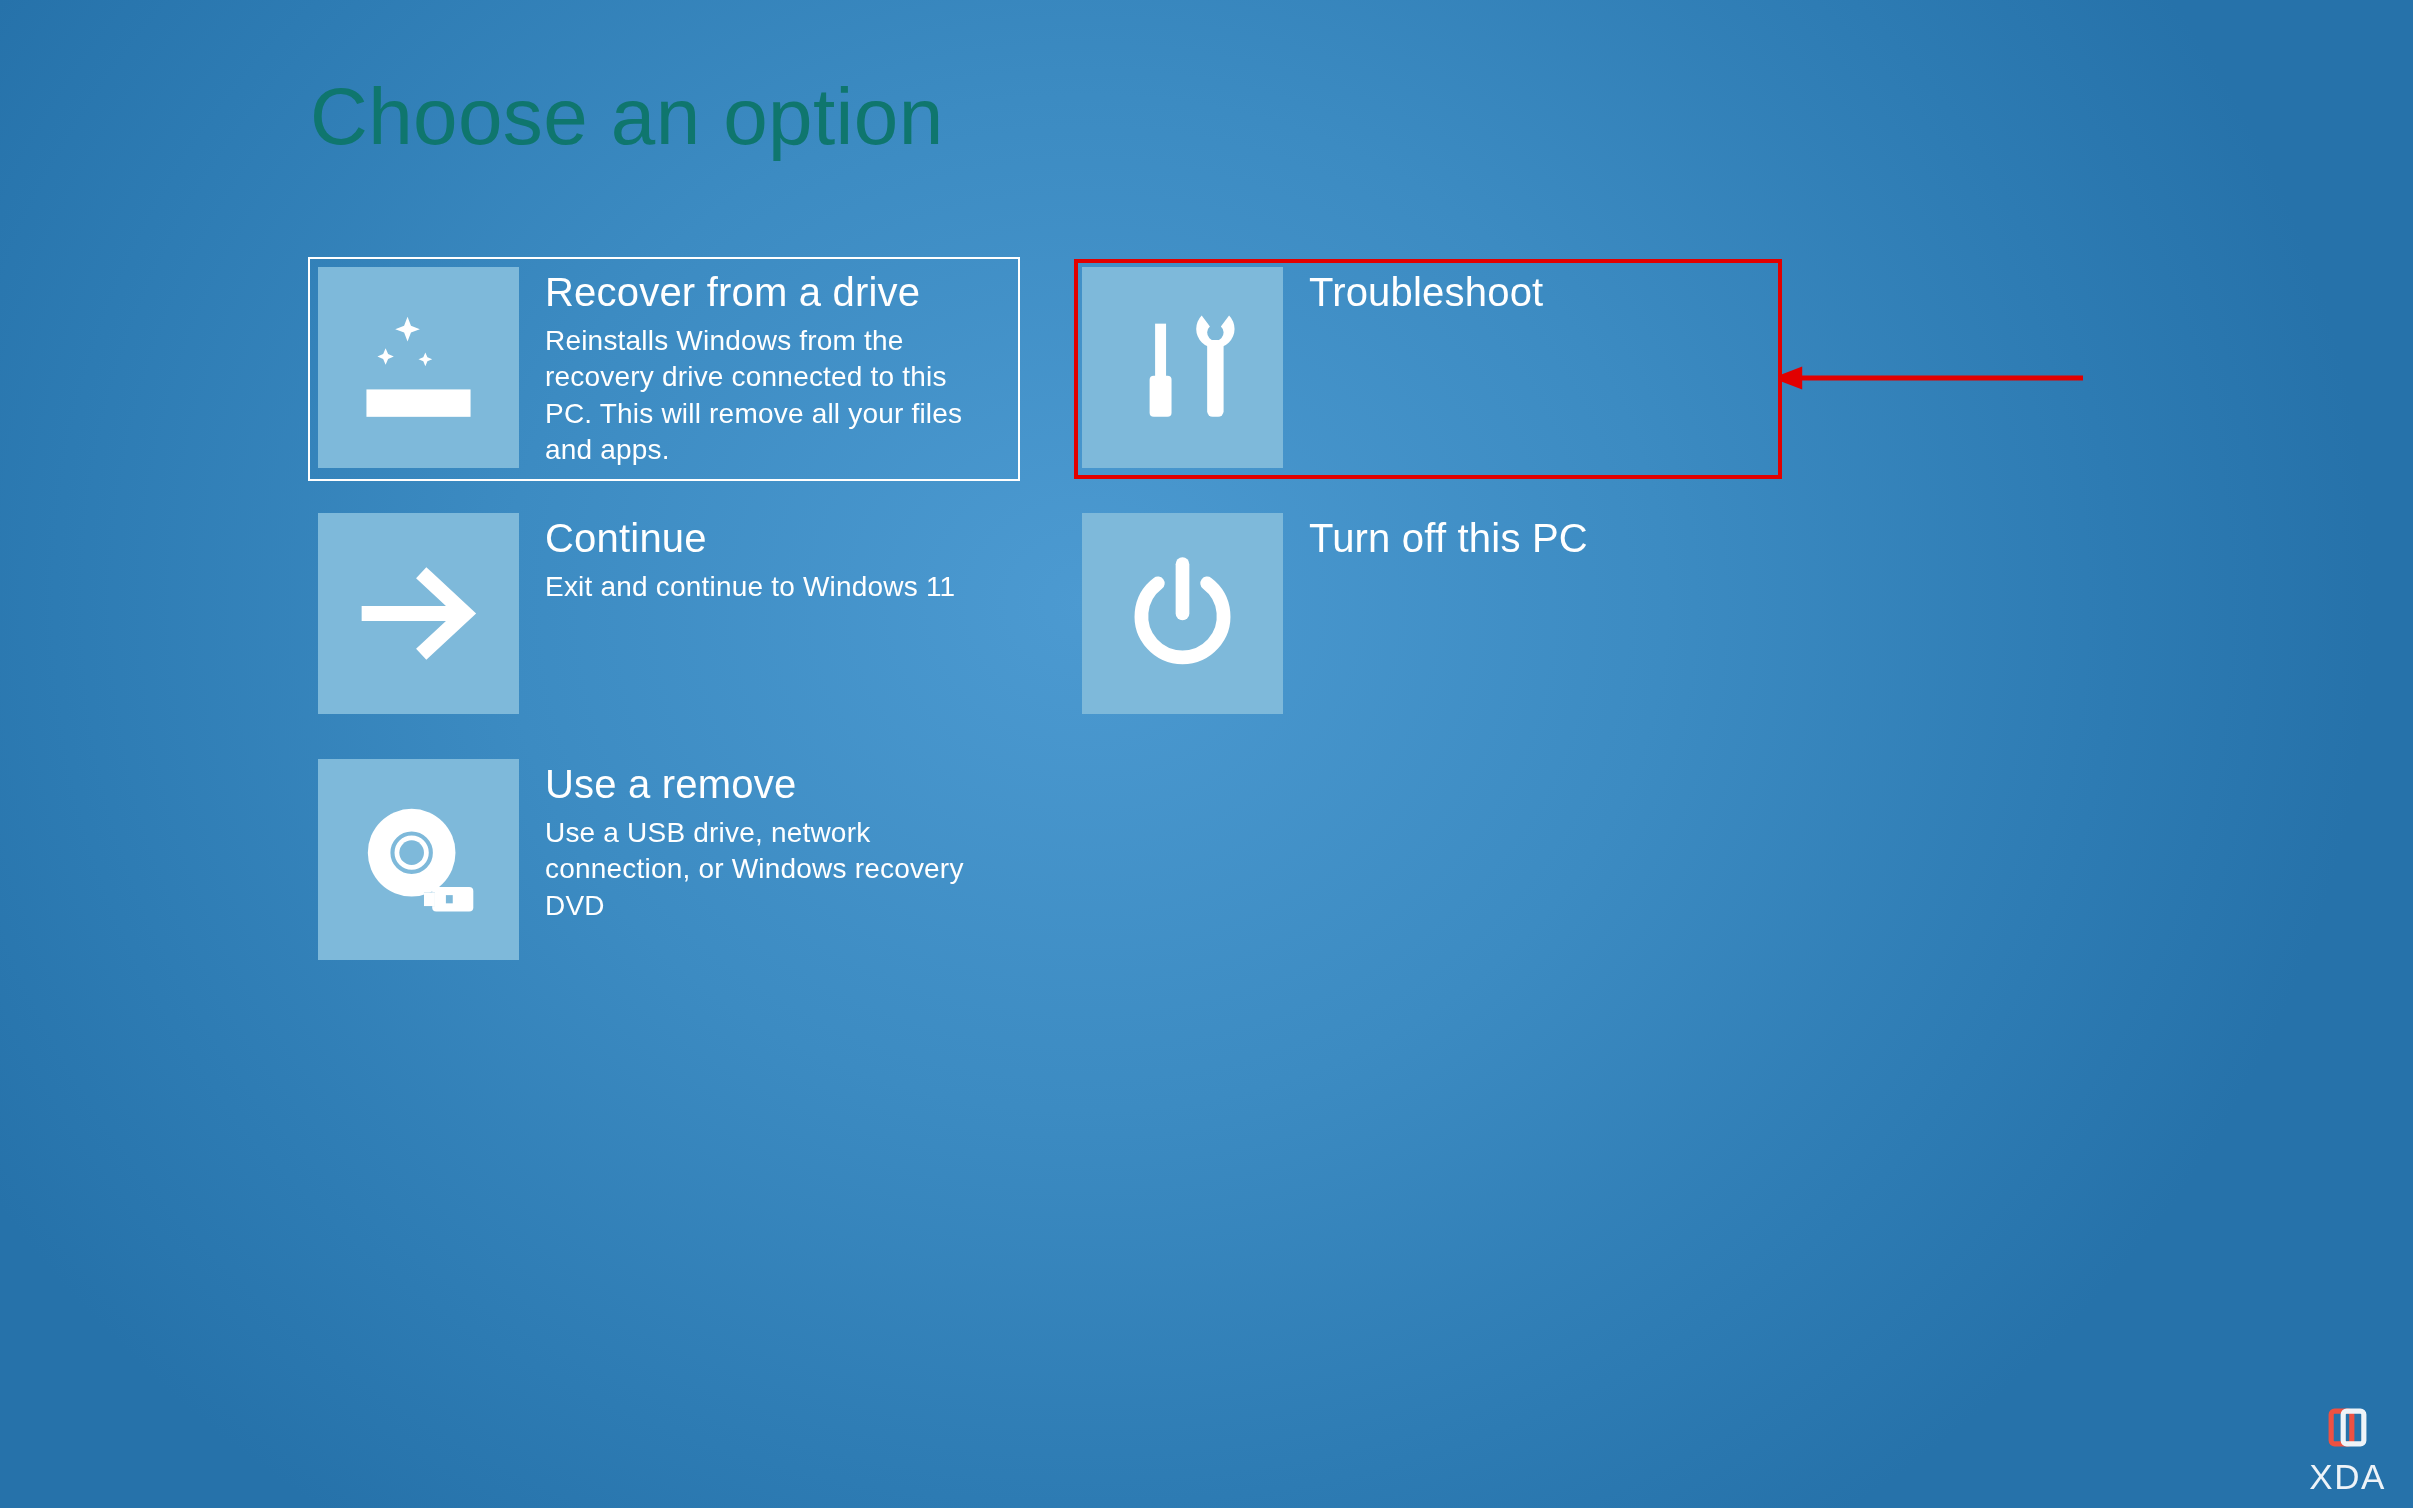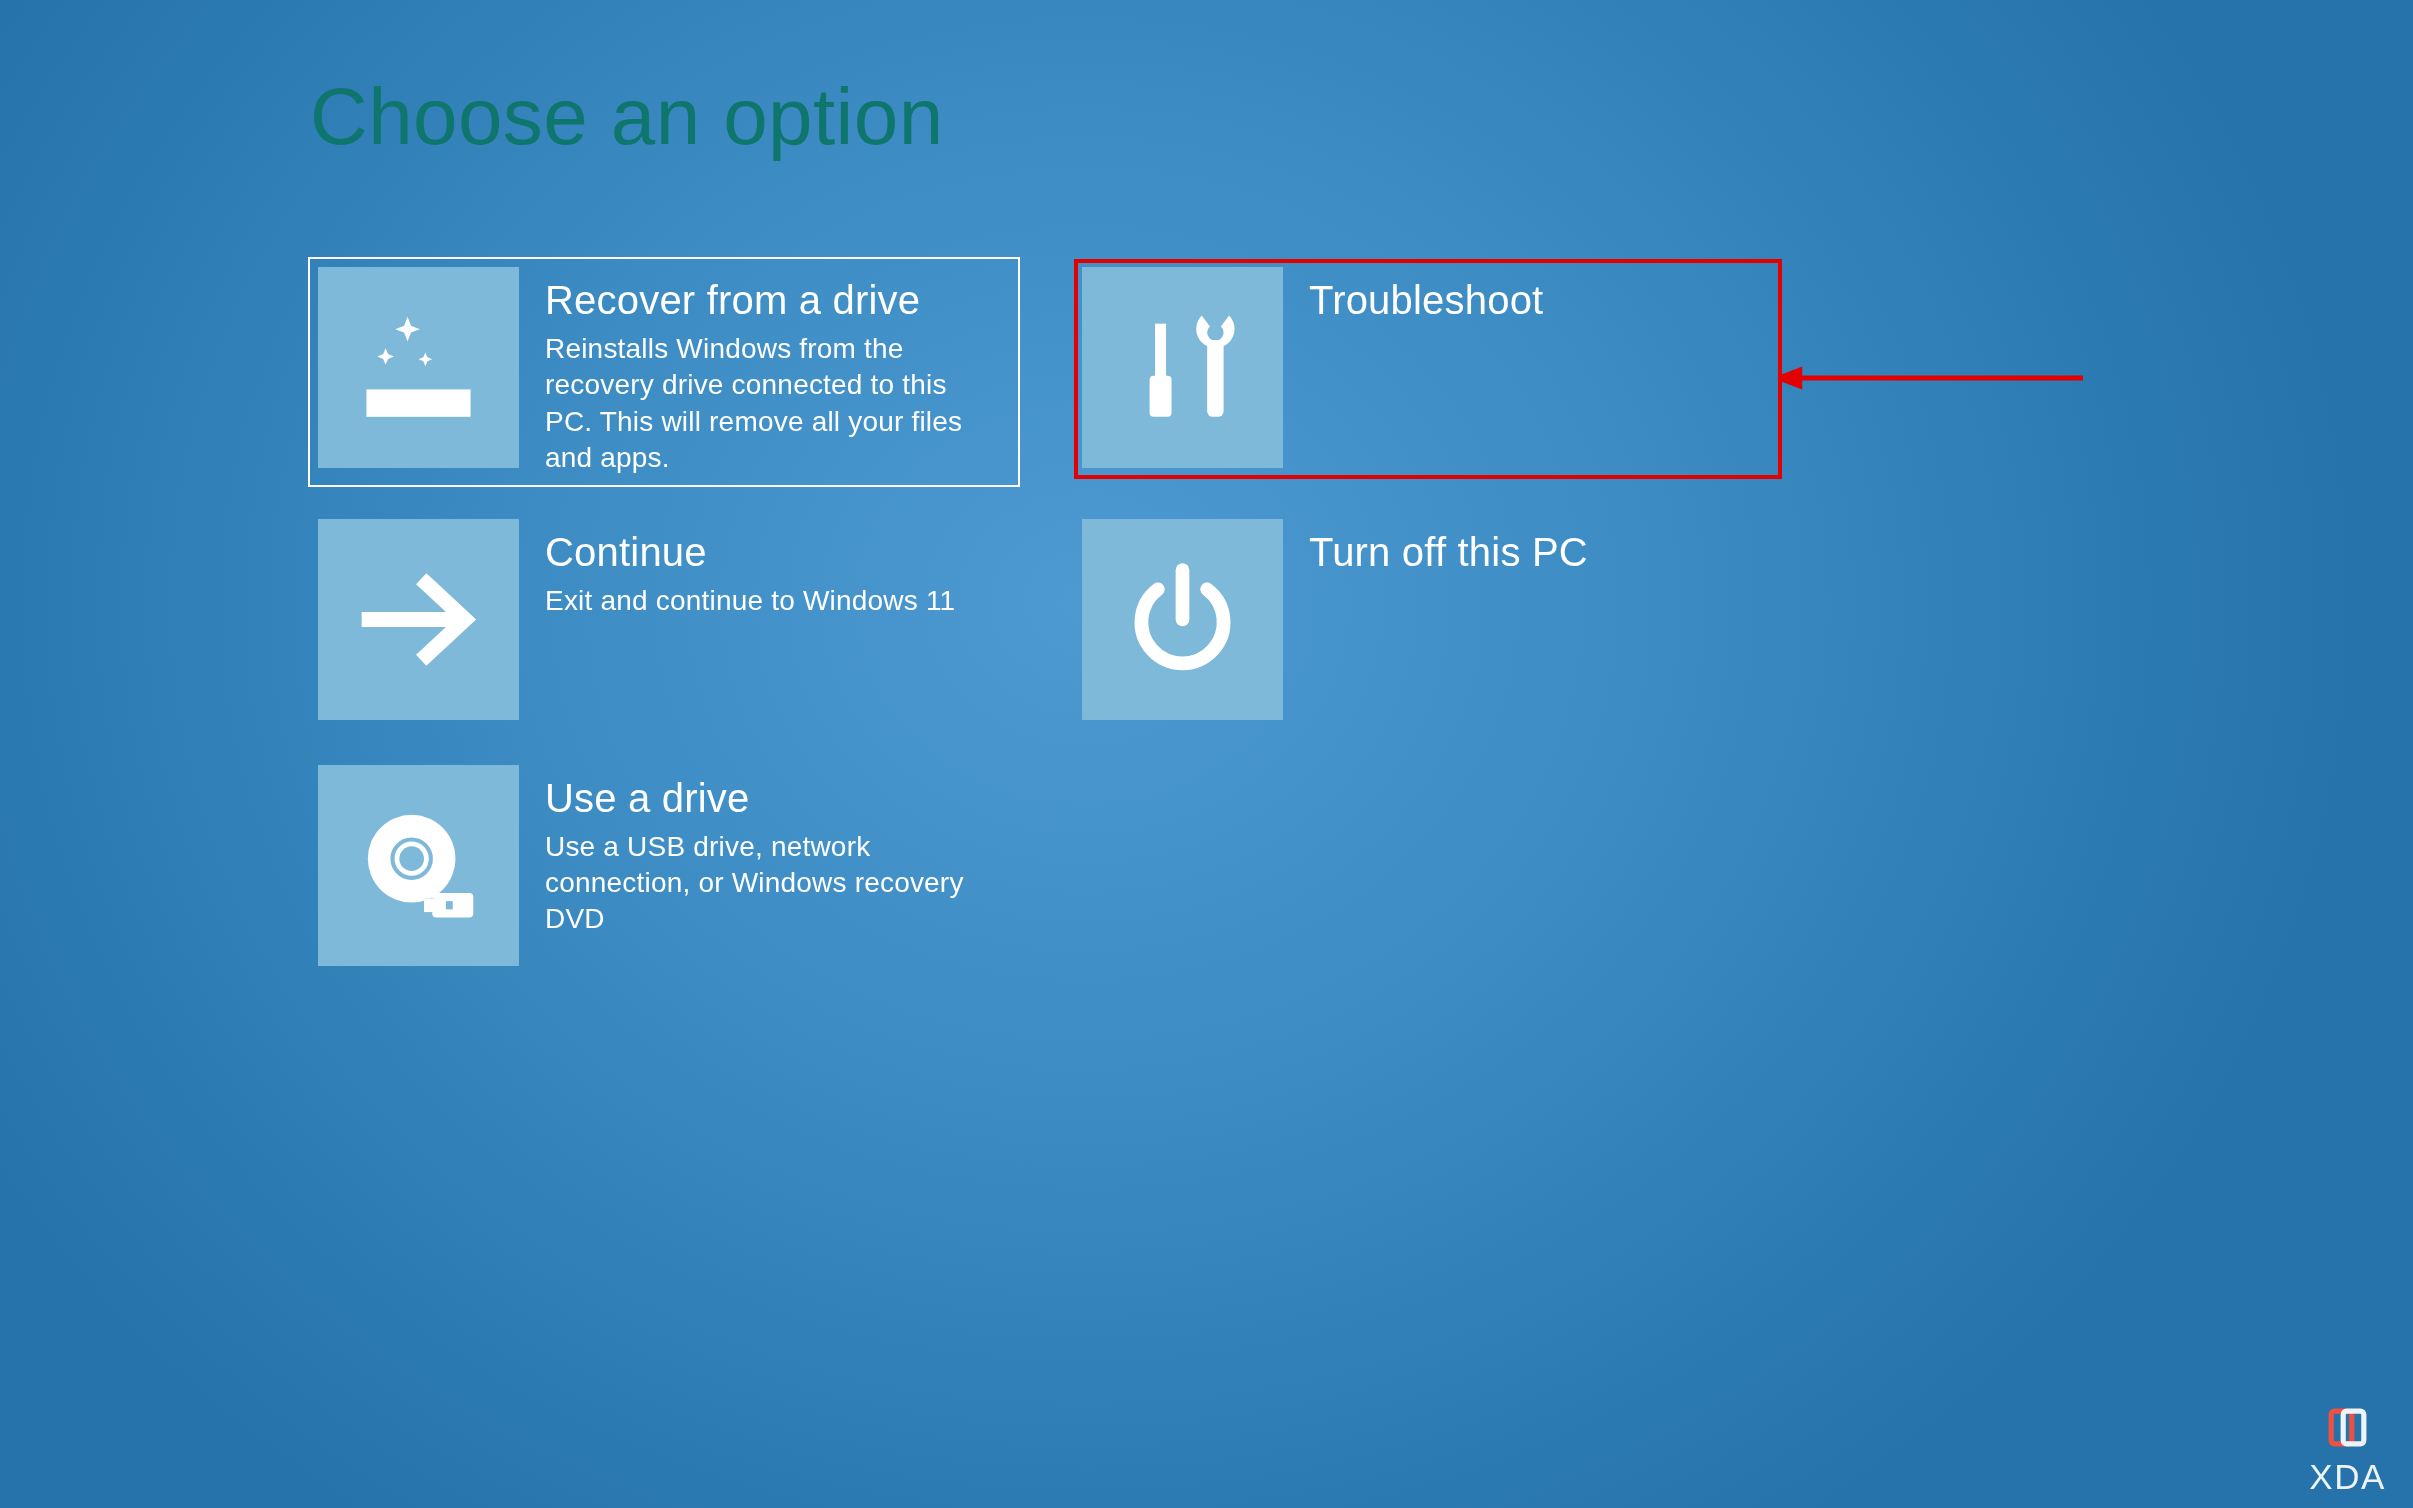--- a/index.html
+++ b/index.html
@@ -65,21 +65,20 @@
     padding: 3.2px 0 0 26px;
     max-width: 451px;
   }
   .tile-title {
     color: #ffffff;
     font-size: 40px;
     font-weight: 300;
     line-height: 1.12;
     margin-bottom: 8px;
     letter-spacing: 0.2px;
-    margin-top: 8px;
   }
   .tile-desc {
     color: #ffffff;
     font-size: 28px;
     font-weight: 400;
     line-height: 1.30;
     letter-spacing: 0.2px;
   }
   .arrow-annot {
     position: absolute;
@@ -201,21 +200,21 @@
             <circle cx="45" cy="45" r="14" fill="none" stroke="#7eb9da" stroke-width="3"></circle>
 
             <rect x="60" y="70" width="30" height="18" rx="3"></rect>
             <rect x="54" y="74" width="8" height="10" fill="#7eb9da"></rect>
             <rect x="54" y="74" width="8" height="10" fill="#ffffff"></rect>
             <rect x="70" y="76" width="5" height="6" fill="#7eb9da"></rect>
           </g>
         </svg>
       </div>
       <div class="tile-text">
-        <div class="tile-title">Use a drive</div>
+        <div class="tile-title">Use a remove</div>
         <div class="tile-desc">Use a USB drive, network connection, or Windows recovery DVD</div>
       </div>
     </div>
 
   </div>
 
   <div class="arrow-annot">
     <svg viewBox="0 0 380 40">
       <g stroke="#e20000" stroke-width="6" fill="#e20000">
         <line x1="380" y1="20" x2="20" y2="20"></line>

